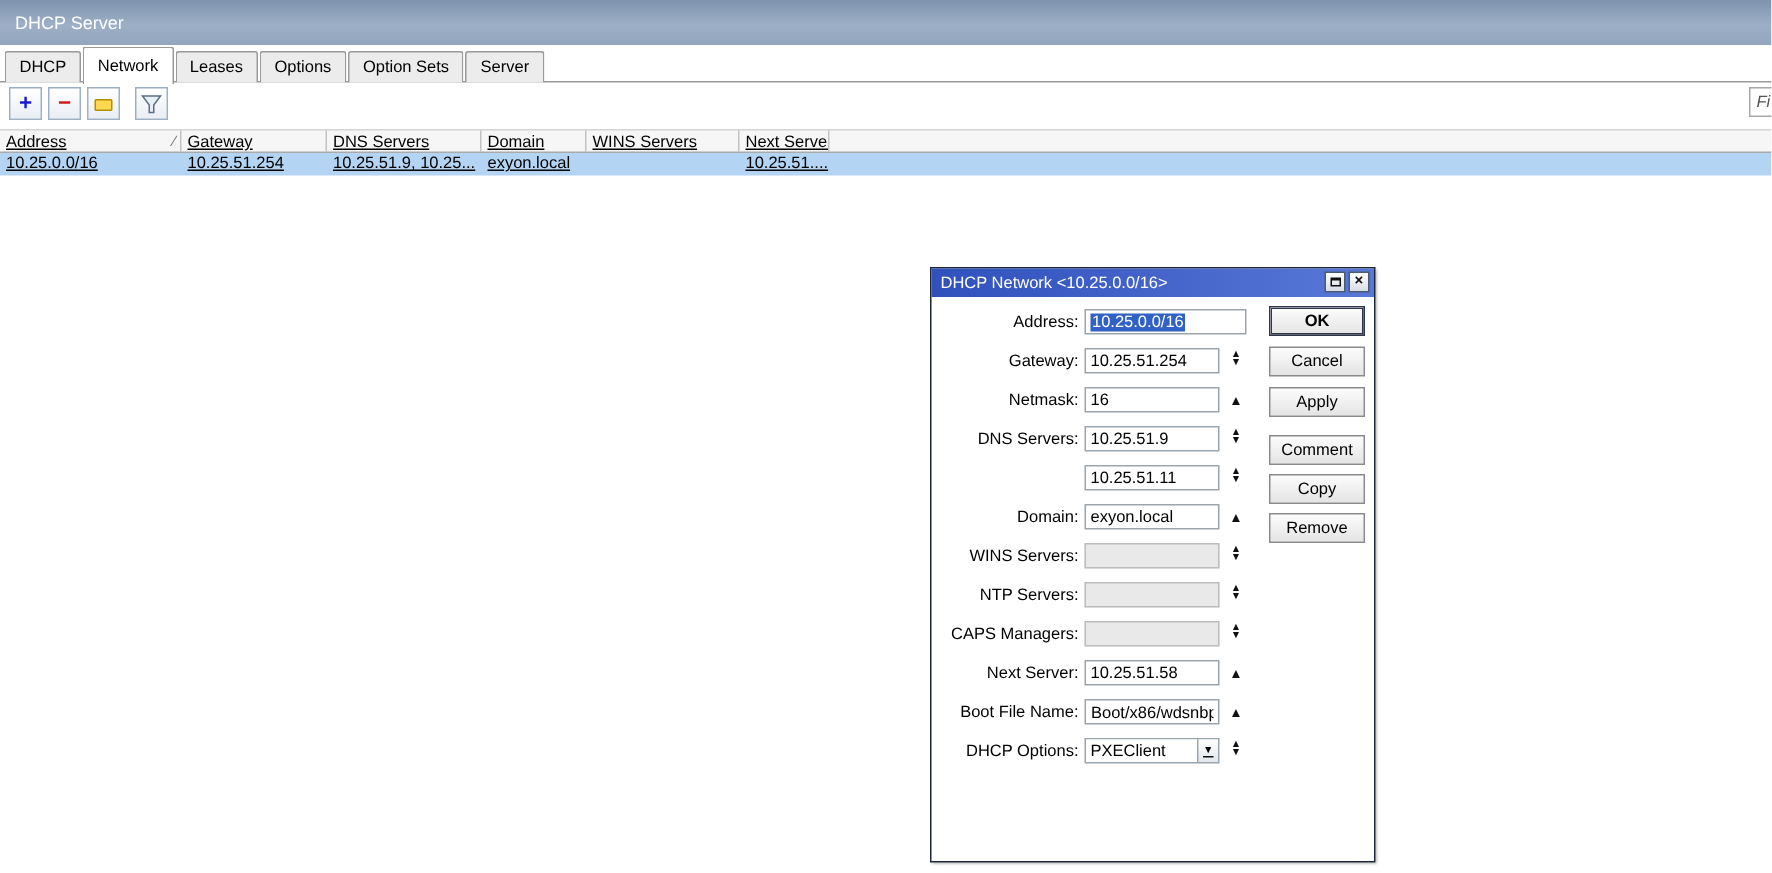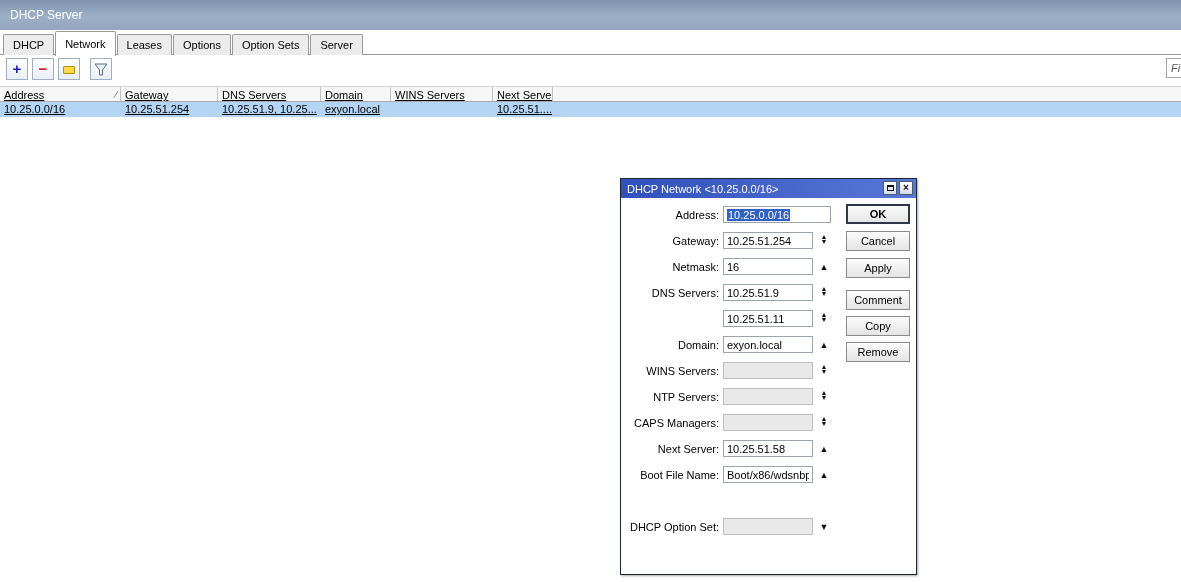--- a/index.html
+++ b/index.html
@@ -229,26 +229,34 @@
     <input class="dinput" value="10.25.51.58" style="">
     <div class="arr single">▲</div>
   </div>
 
   <div class="drow" style="top:287px">
     <div class="dlabel">Boot File Name:</div>
     <input class="dinput" value="Boot/x86/wdsnbp." style="">
     <div class="arr single">▲</div>
   </div>
 
-
-  <div class="drow" style="top:339px">
-    <div class="dlabel">DHCP Option Set:</div>
-    <input class="dinput disabled" value="" style="">
-    <div class="arr single">▼</div>
-  </div>
+  <div class="drow" style="top:313px">
+    <div class="dlabel">DHCP Options:</div>
+    <div class="combo">
+      <input value="PXEClient" style="">
+      <div class="drop">
+        <u>▼</u>
+      </div>
+    </div>
+    <div class="arr ud">
+      <span>▲</span>
+      <span>▼</span>
+    </div>
+  </div>
+
 
   <div class="dbtn default" style="top:25px">OK</div>
   <div class="dbtn" style="top:52px">Cancel</div>
   <div class="dbtn" style="top:79px">Apply</div>
   <div class="dbtn" style="top:111px">Comment</div>
   <div class="dbtn" style="top:137px">Copy</div>
   <div class="dbtn" style="top:163px">Remove</div>
 </div>
 
 </body></html>

